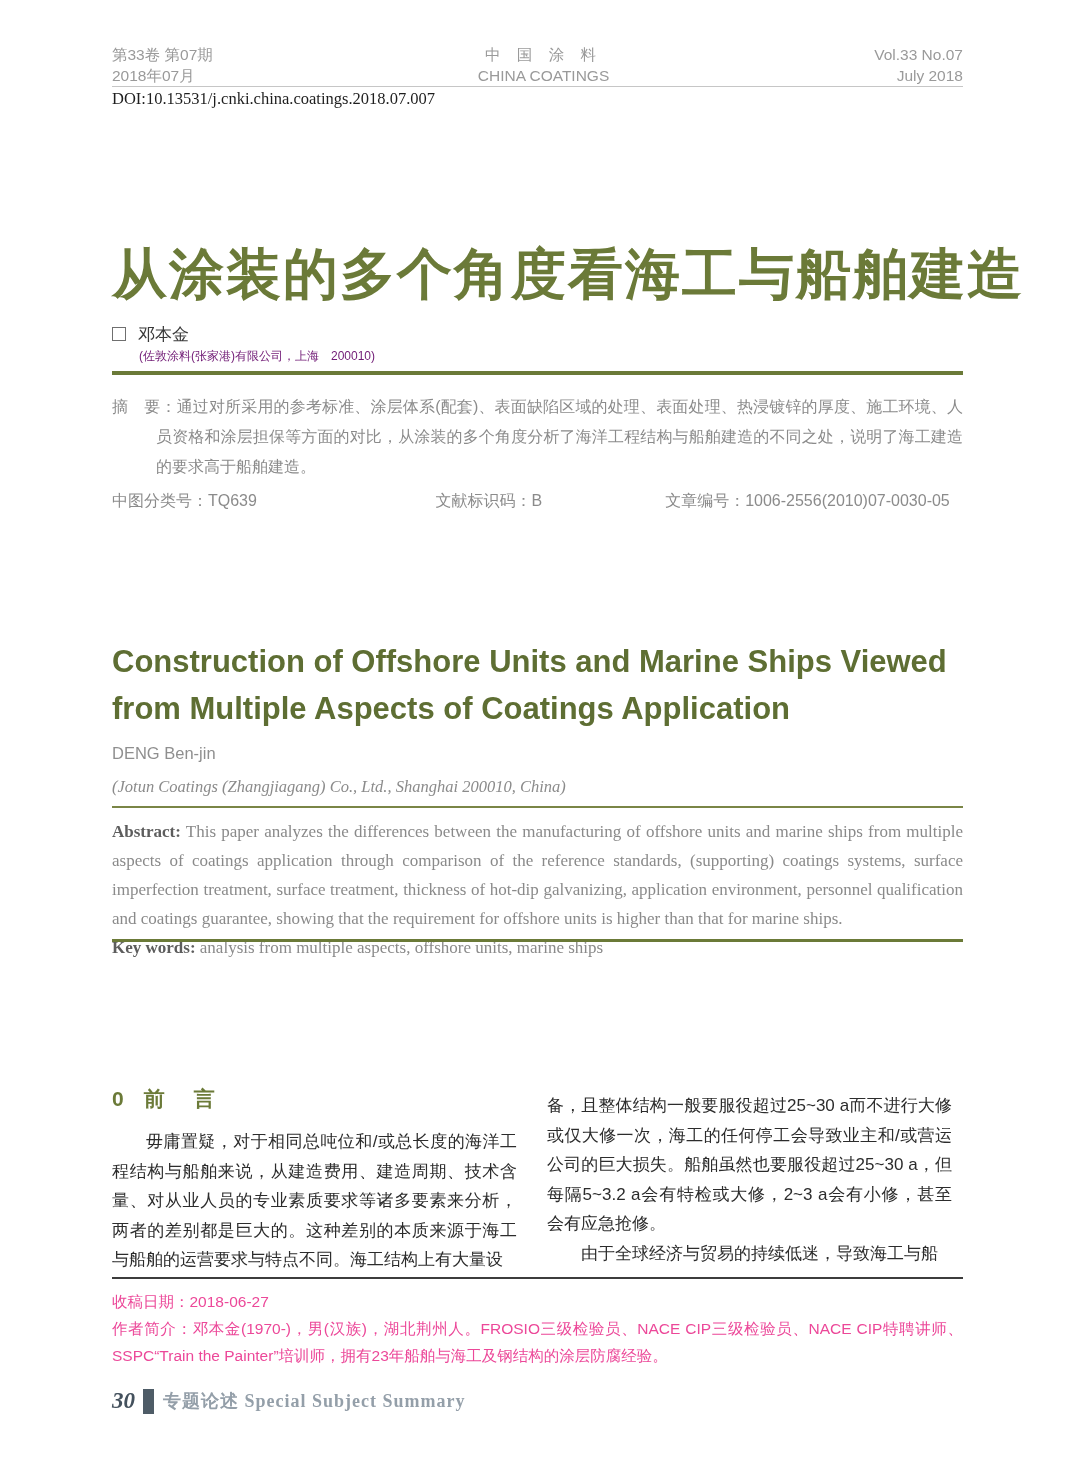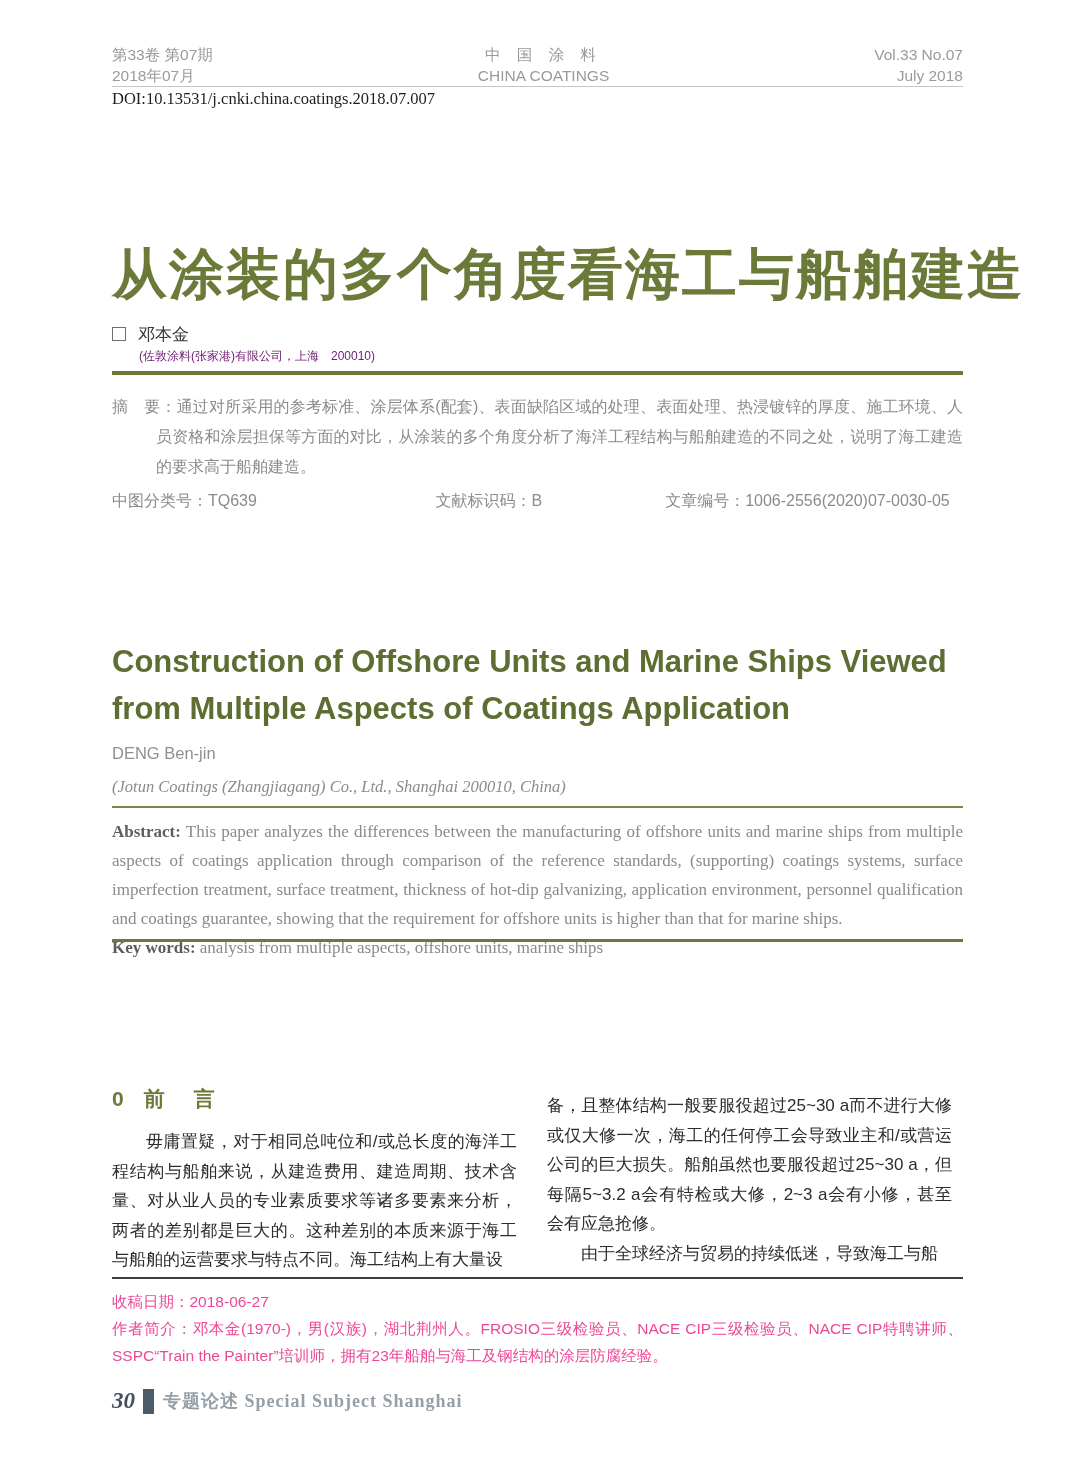--- a/index.html
+++ b/index.html
@@ -205,21 +205,21 @@
     <span class="box-icon"></span><span>邓本金</span>
   </div>
   <div class="abs affil-zh">(佐敦涂料(张家港)有限公司，上海　200010)</div>
   <div class="abs rule-thick-olive"></div>
 
   <div class="abs cn-abstract">
     <p class="hang"><span class="hang-label">摘　要：</span><span>通过对所采用的参考标准、涂层体系(配套)、表面缺陷区域的处理、表面处理、热浸镀锌的厚度、施工环境、人员资格和涂层担保等方面的对比，从涂装的多个角度分析了海洋工程结构与船舶建造的不同之处，说明了海工建造的要求高于船舶建造。</span></p>
     <div class="meta-row">
       <span class="m1"><span>中图分类号：</span><span>TQ639</span></span>
       <span class="m2"><span>文献标识码：</span><span>B</span></span>
-      <span class="m3"><span>文章编号：</span><span>1006-2556(2020)07-0030-05</span></span>
+      <span class="m3"><span>文章编号：</span><span>1006-2556(2010)07-0030-05</span></span>
     </div>
   </div>
 
   <h2 class="abs en-title">
     <div>Construction of Offshore Units and Marine Ships Viewed</div>
     <div>from Multiple Aspects of Coatings Application</div>
   </h2>
   <div class="abs en-author">DENG Ben-jin</div>
   <div class="abs en-affil">(Jotun Coatings (Zhangjiagang) Co., Ltd., Shanghai 200010, China)</div>
   <div class="abs rule-olive-2"></div>
@@ -245,16 +245,16 @@
 
   <div class="abs rule-dark"></div>
   <div class="abs footnotes">
     <p><span>收稿日期：</span><span>2018-06-27</span></p>
     <p><span>作者简介：</span><span>邓本金(1970-)，男(汉族)，湖北荆州人。FROSIO三级检验员、NACE CIP三级检验员、NACE CIP特聘讲师、SSPC“Train the Painter”培训师，拥有23年船舶与海工及钢结构的涂层防腐经验。</span></p>
   </div>
 
   <div class="abs pfooter">
     <span class="pageno">30</span>
     <span class="blk"></span>
-    <span class="col-name"><span>专题论述</span> <span>Special Subject Shanghai</span></span>
+    <span class="col-name"><span>专题论述</span> <span>Special Subject Summary</span></span>
   </div>
 
 </div>
 
 </body></html>

